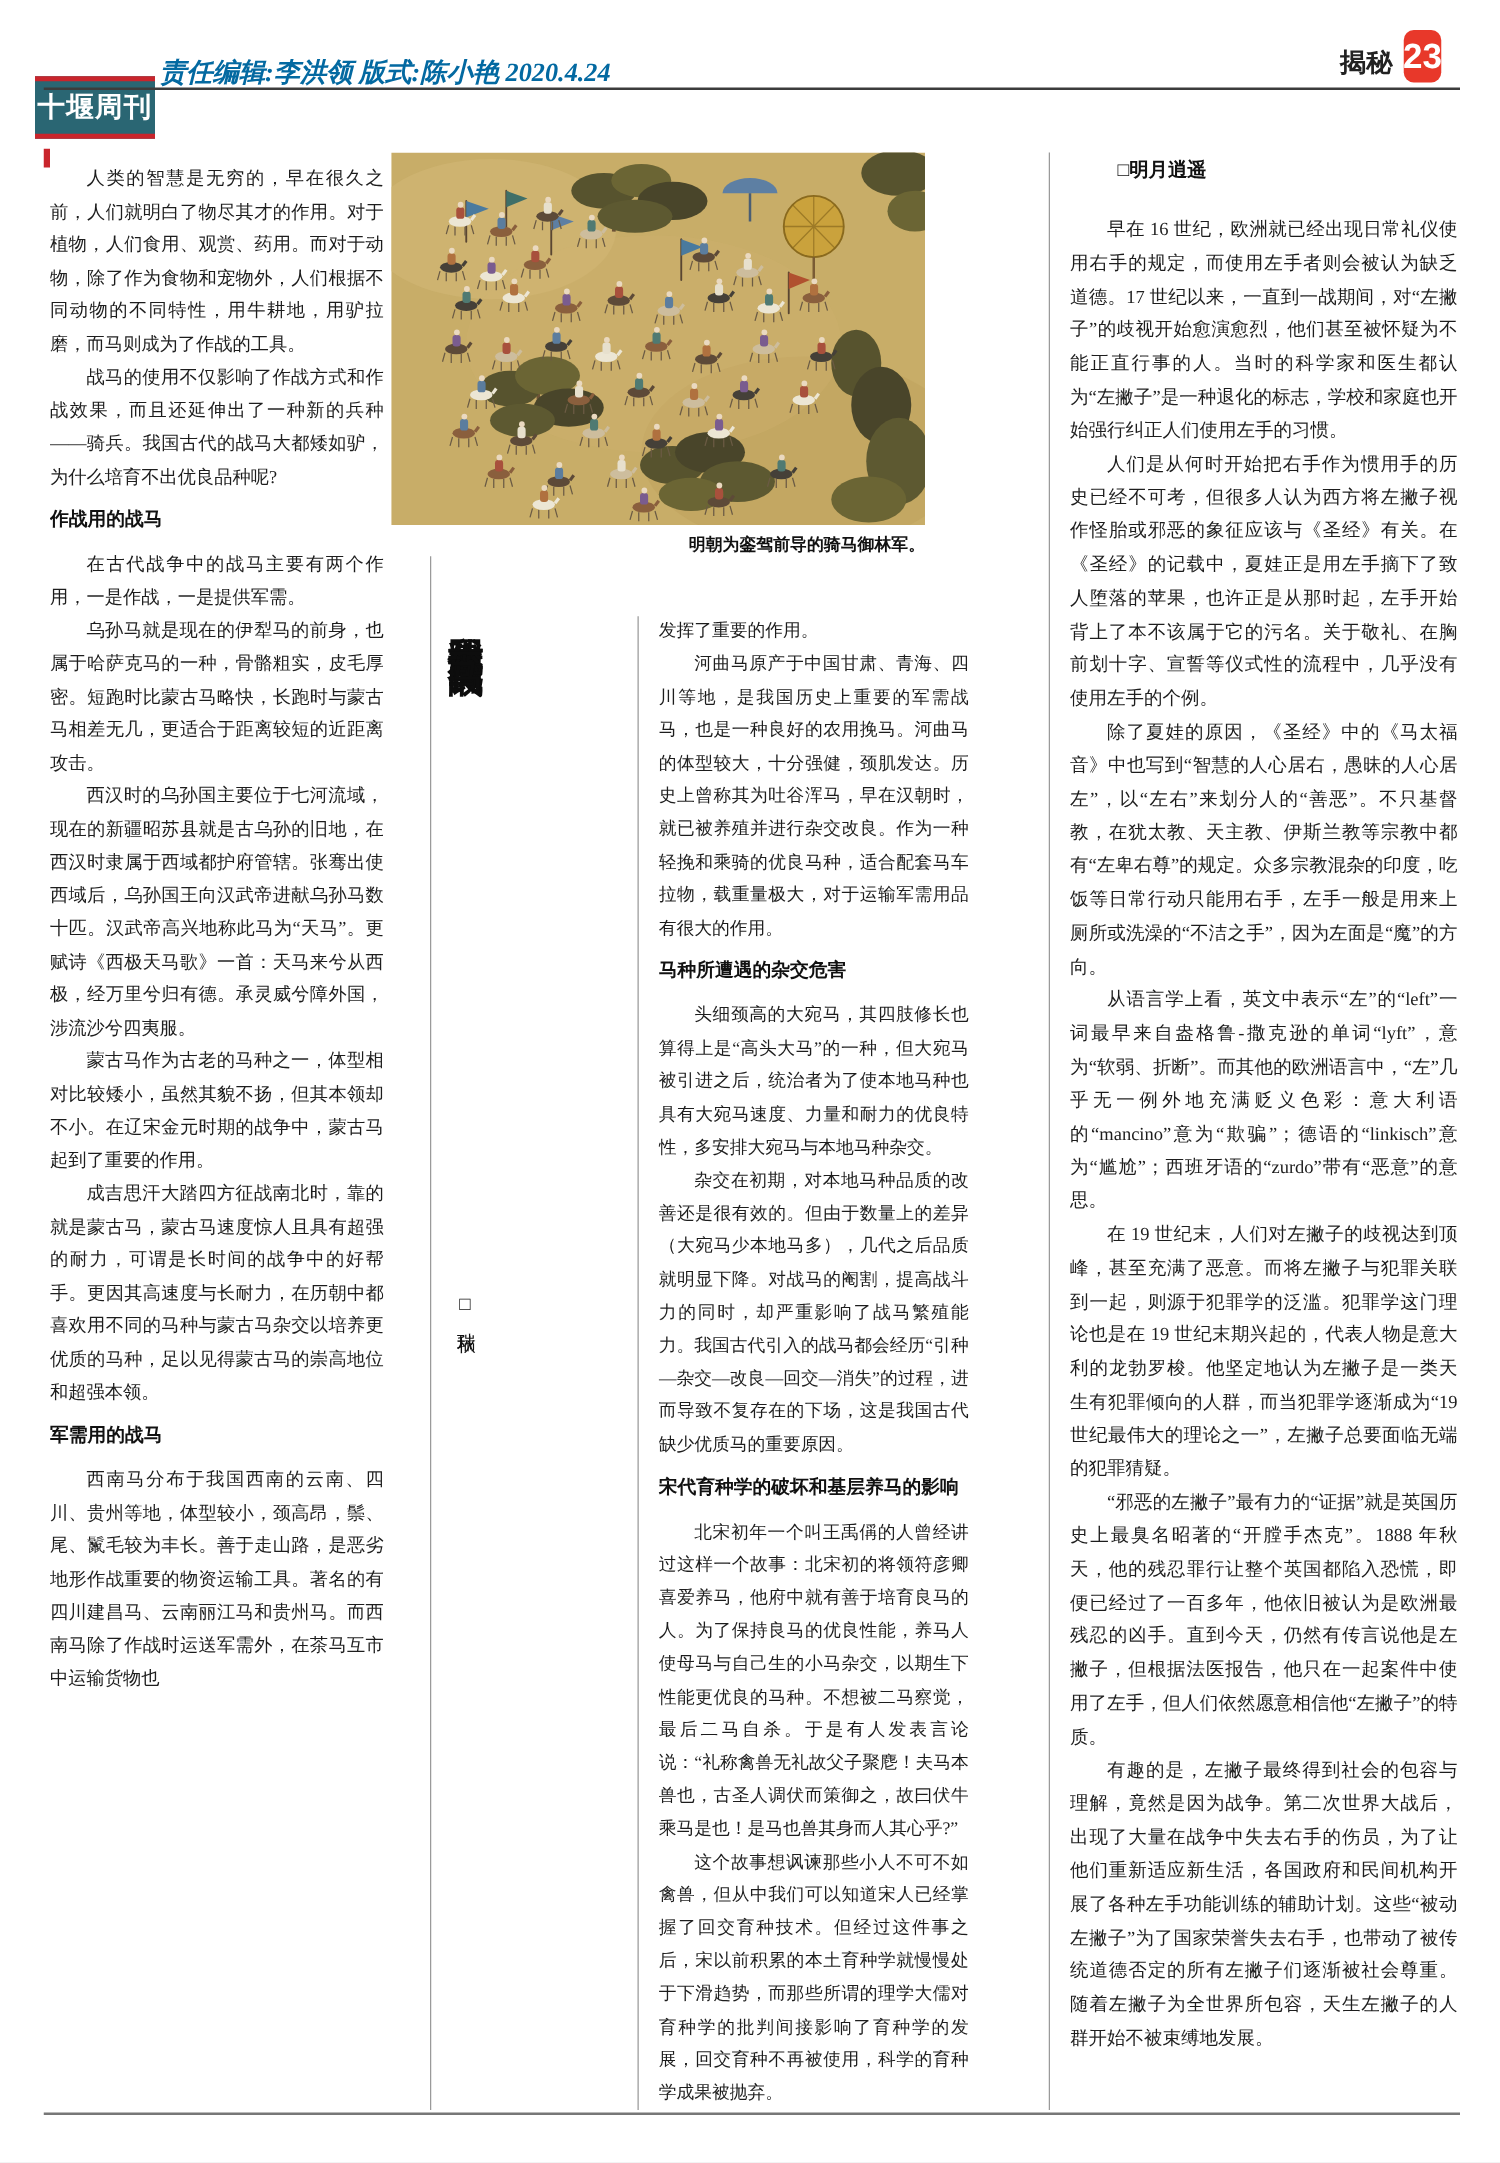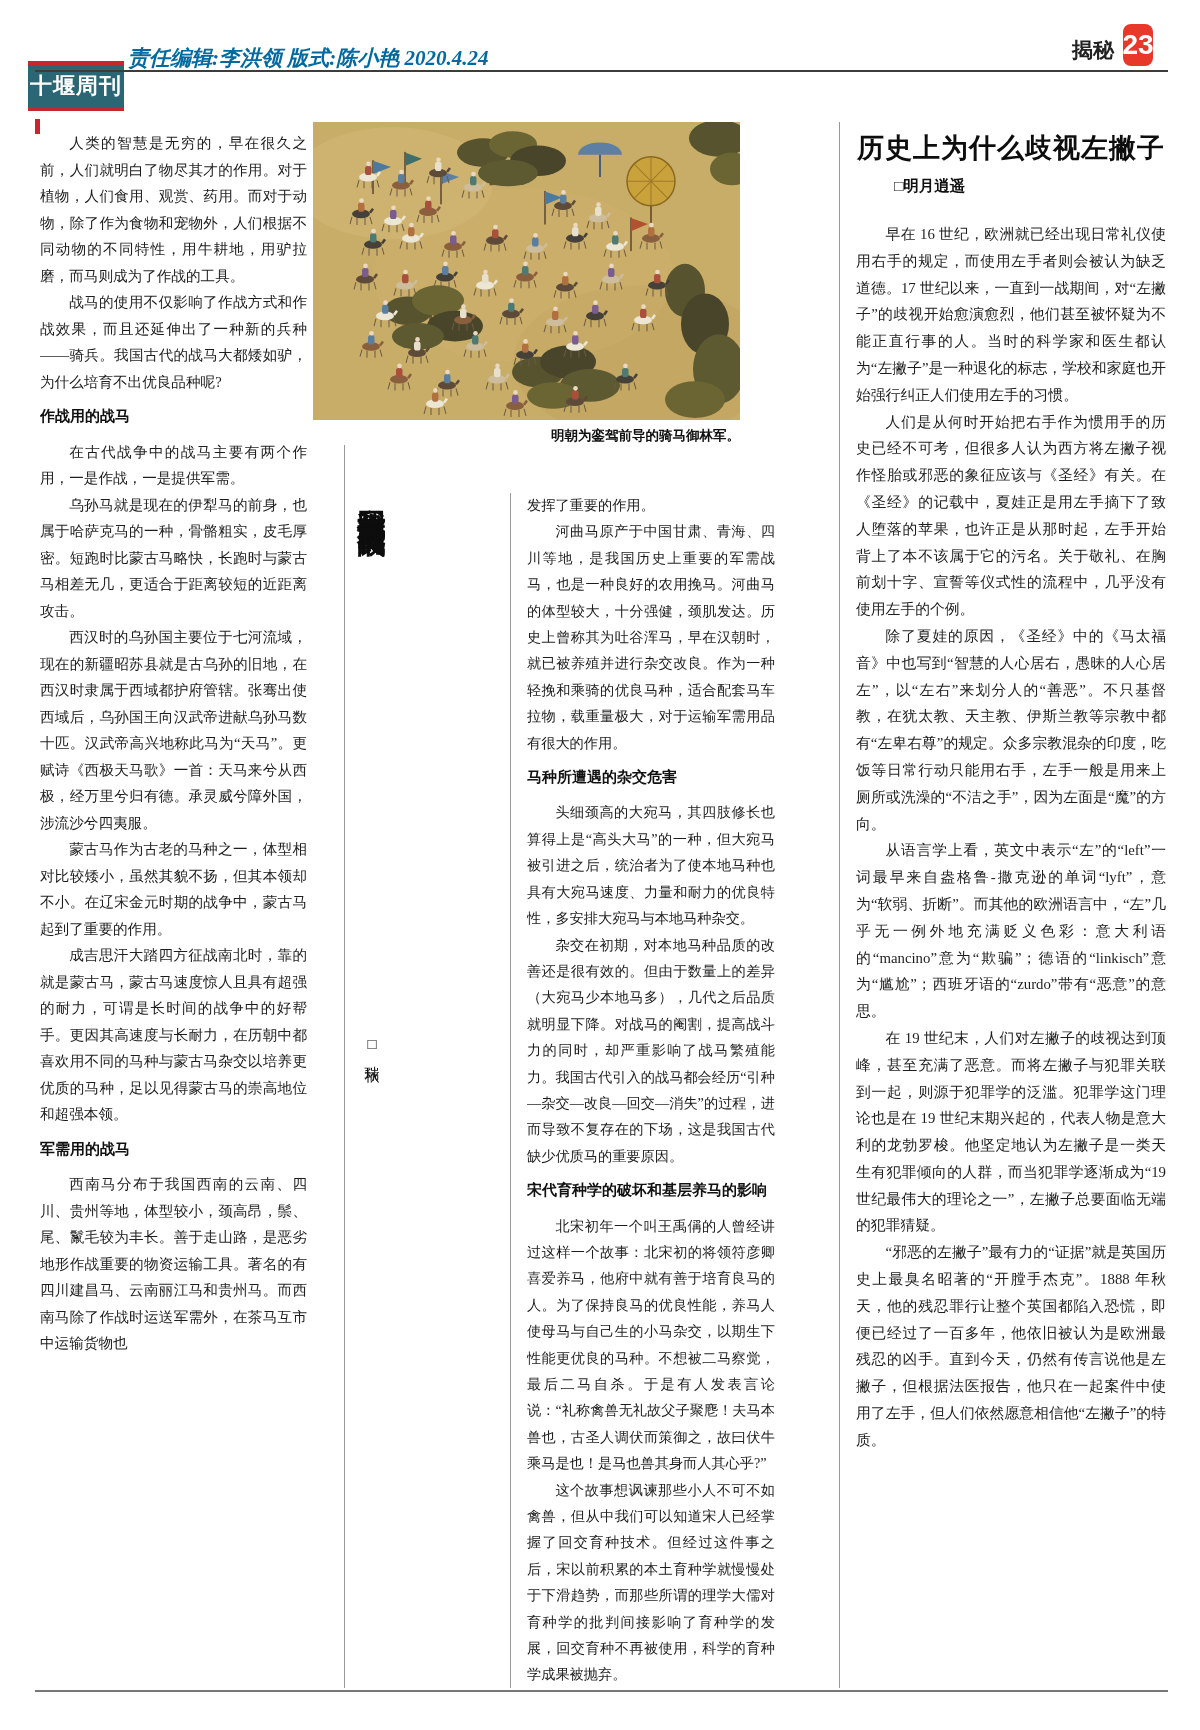--- a/index.html
+++ b/index.html
@@ -457,26 +457,26 @@
       <p class="p">河曲马原产于中国甘肃、青海、四川等地，是我国历史上重要的军需战马，也是一种良好的农用挽马。河曲马的体型较大，十分强健，颈肌发达。历史上曾称其为吐谷浑马，早在汉朝时，就已被养殖并进行杂交改良。作为一种轻挽和乘骑的优良马种，适合配套马车拉物，载重量极大，对于运输军需用品有很大的作用。</p>
       <h3 class="h">马种所遭遇的杂交危害</h3>
       <p class="p">头细颈高的大宛马，其四肢修长也算得上是“高头大马”的一种，但大宛马被引进之后，统治者为了使本地马种也具有大宛马速度、力量和耐力的优良特性，多安排大宛马与本地马种杂交。</p>
       <p class="p">杂交在初期，对本地马种品质的改善还是很有效的。但由于数量上的差异（大宛马少本地马多），几代之后品质就明显下降。对战马的阉割，提高战斗力的同时，却严重影响了战马繁殖能力。我国古代引入的战马都会经历“引种—杂交—改良—回交—消失”的过程，进而导致不复存在的下场，这是我国古代缺少优质马的重要原因。</p>
       <h3 class="h">宋代育种学的破坏和基层养马的影响</h3>
       <p class="p">北宋初年一个叫王禹偁的人曾经讲过这样一个故事：北宋初的将领符彦卿喜爱养马，他府中就有善于培育良马的人。为了保持良马的优良性能，养马人使母马与自己生的小马杂交，以期生下性能更优良的马种。不想被二马察觉，最后二马自杀。于是有人发表言论说：“礼称禽兽无礼故父子聚麀！夫马本兽也，古圣人调伏而策御之，故曰伏牛乘马是也！是马也兽其身而人其心乎?”</p>
       <p class="p">这个故事想讽谏那些小人不可不如禽兽，但从中我们可以知道宋人已经掌握了回交育种技术。但经过这件事之后，宋以前积累的本土育种学就慢慢处于下滑趋势，而那些所谓的理学大儒对育种学的批判间接影响了育种学的发展，回交育种不再被使用，科学的育种学成果被抛弃。</p>
     </div>
 
   <div class="side">
-    <h2>历史上为什么歧视左撇子</h2>
     <div class="side-author">□明月逍遥</div>
     <div class="side-body">
         <p class="p">早在 16 世纪，欧洲就已经出现日常礼仪使用右手的规定，而使用左手者则会被认为缺乏道德。17 世纪以来，一直到一战期间，对“左撇子”的歧视开始愈演愈烈，他们甚至被怀疑为不能正直行事的人。当时的科学家和医生都认为“左撇子”是一种退化的标志，学校和家庭也开始强行纠正人们使用左手的习惯。</p>
         <p class="p">人们是从何时开始把右手作为惯用手的历史已经不可考，但很多人认为西方将左撇子视作怪胎或邪恶的象征应该与《圣经》有关。在《圣经》的记载中，夏娃正是用左手摘下了致人堕落的苹果，也许正是从那时起，左手开始背上了本不该属于它的污名。关于敬礼、在胸前划十字、宣誓等仪式性的流程中，几乎没有使用左手的个例。</p>
         <p class="p">除了夏娃的原因，《圣经》中的《马太福音》中也写到“智慧的人心居右，愚昧的人心居左”，以“左右”来划分人的“善恶”。不只基督教，在犹太教、天主教、伊斯兰教等宗教中都有“左卑右尊”的规定。众多宗教混杂的印度，吃饭等日常行动只能用右手，左手一般是用来上厕所或洗澡的“不洁之手”，因为左面是“魔”的方向。</p>
         <p class="p">从语言学上看，英文中表示“左”的“left”一词最早来自盎格鲁-撒克逊的单词“lyft”，意为“软弱、折断”。而其他的欧洲语言中，“左”几乎无一例外地充满贬义色彩：意大利语的“mancino”意为“欺骗”；德语的“linkisch”意为“尴尬”；西班牙语的“zurdo”带有“恶意”的意思。</p>
         <p class="p">在 19 世纪末，人们对左撇子的歧视达到顶峰，甚至充满了恶意。而将左撇子与犯罪关联到一起，则源于犯罪学的泛滥。犯罪学这门理论也是在 19 世纪末期兴起的，代表人物是意大利的龙勃罗梭。他坚定地认为左撇子是一类天生有犯罪倾向的人群，而当犯罪学逐渐成为“19 世纪最伟大的理论之一”，左撇子总要面临无端的犯罪猜疑。</p>
         <p class="p">“邪恶的左撇子”最有力的“证据”就是英国历史上最臭名昭著的“开膛手杰克”。1888 年秋天，他的残忍罪行让整个英国都陷入恐慌，即便已经过了一百多年，他依旧被认为是欧洲最残忍的凶手。直到今天，仍然有传言说他是左撇子，但根据法医报告，他只在一起案件中使用了左手，但人们依然愿意相信他“左撇子”的特质。</p>
+        <p class="p">有趣的是，左撇子最终得到社会的包容与理解，竟然是因为战争。第二次世界大战后，出现了大量在战争中失去右手的伤员，为了让他们重新适应新生活，各国政府和民间机构开展了各种左手功能训练的辅助计划。这些“被动左撇子”为了国家荣誉失去右手，也带动了被传统道德否定的所有左撇子们逐渐被社会尊重。随着左撇子为全世界所包容，天生左撇子的人群开始不被束缚地发展。</p>
       </div>
   </div>
 
   <div class="hrule-bottom"></div>
 </div>
 
 </body></html>

